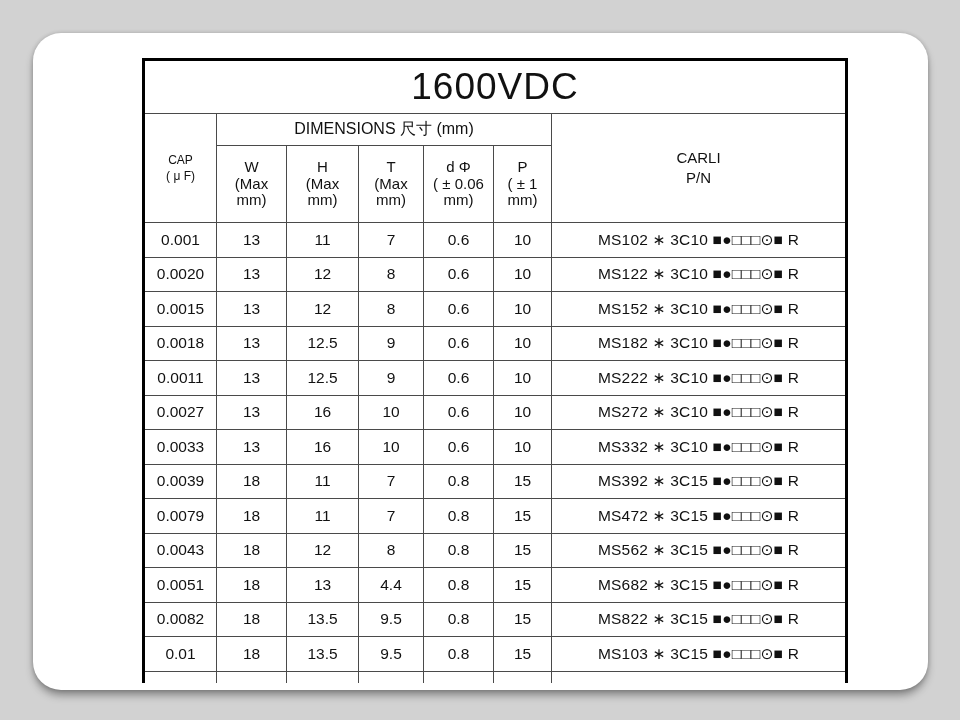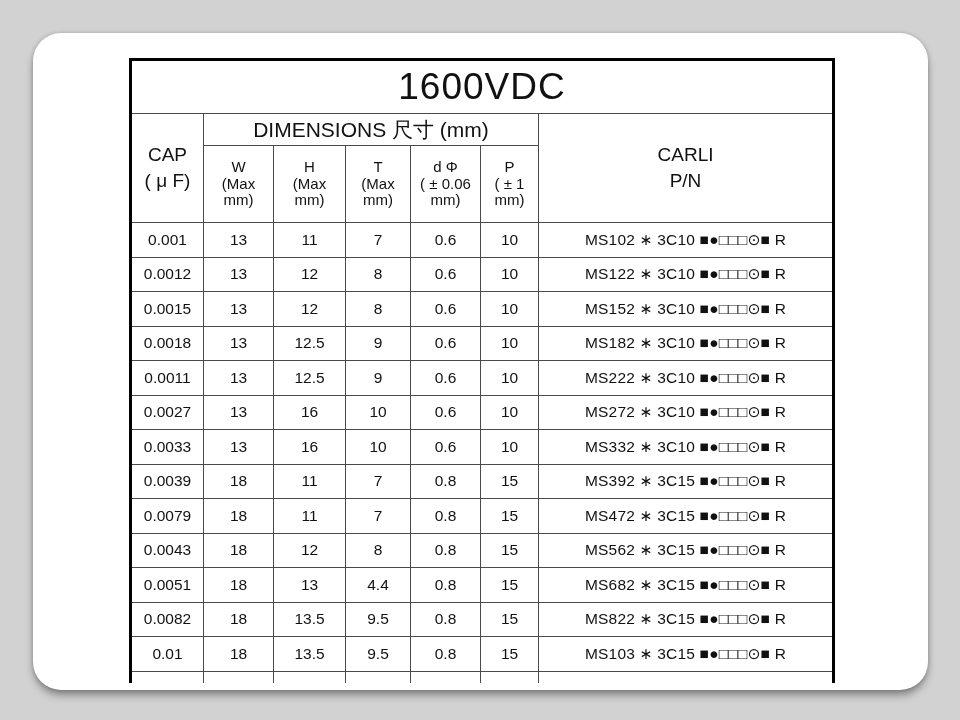--- a/index.html
+++ b/index.html
@@ -19,21 +19,21 @@
     left: 33px;
     top: 33px;
     width: 895px;
     height: 657px;
     background: #ffffff;
     border-radius: 28px;
     box-shadow: 0 6px 9px -1px rgba(0,0,0,0.38), 0 0 4px rgba(0,0,0,0.18);
   }
   .table-clip {
     position: absolute;
-    left: 96px;
+    left: 109px;
     top: 25px;
     width: 712px;
     height: 625px;
     overflow: hidden;
   }
   table.spec-table {
     border-collapse: collapse;
     table-layout: fixed;
     width: 703px;
     border: 3px solid #000000;
@@ -47,28 +47,28 @@
     overflow: hidden;
   }
   tr.title-row { height: 54px; }
   td.title-cell {
     font-size: 37px;
     letter-spacing: 1px;
     font-weight: 400;
     border-bottom: 1px solid #4a4a4a;
   }
   tr.dims-row { height: 32px; }
-  td.dims-cell { font-size: 21px; }
+  td.dims-cell { font-size: 16px; }
   tr.subhead-row { height: 77px; }
   td.hd {
     font-size: 15px;
     line-height: 1.13;
   }
-  td.cap-hd { font-size: 19px; line-height: 1.35; }
-  td.carli-hd { font-size: 19px; line-height: 1.35; }
+  td.cap-hd { font-size: 12px; line-height: 1.35; }
+  td.carli-hd { font-size: 15px; line-height: 1.35; }
   .pre { white-space: pre-line; }
   tr.data-row { height: 34.5px; }
   tr.data-row td { font-size: 15.5px; }
   td.pn-cell {
     text-align: left;
     padding-left: 10px;
     font-size: 16px;
     letter-spacing: 0.2px;
     white-space: nowrap;
     margin-top: 19px;
@@ -122,21 +122,21 @@
         <tr class="data-row">
           <td>0.001</td>
           <td>13</td>
           <td>11</td>
           <td>7</td>
           <td>0.6</td>
           <td>10</td>
           <td class="pn-cell">MS102 ∗ 3C10 ■●□□□⊙■ R</td>
         </tr>
         <tr class="data-row">
-          <td>0.0012</td>
+          <td>0.0020</td>
           <td>13</td>
           <td>12</td>
           <td>8</td>
           <td>0.6</td>
           <td>10</td>
           <td class="pn-cell">MS122 ∗ 3C10 ■●□□□⊙■ R</td>
         </tr>
         <tr class="data-row">
           <td>0.0015</td>
           <td>13</td>

